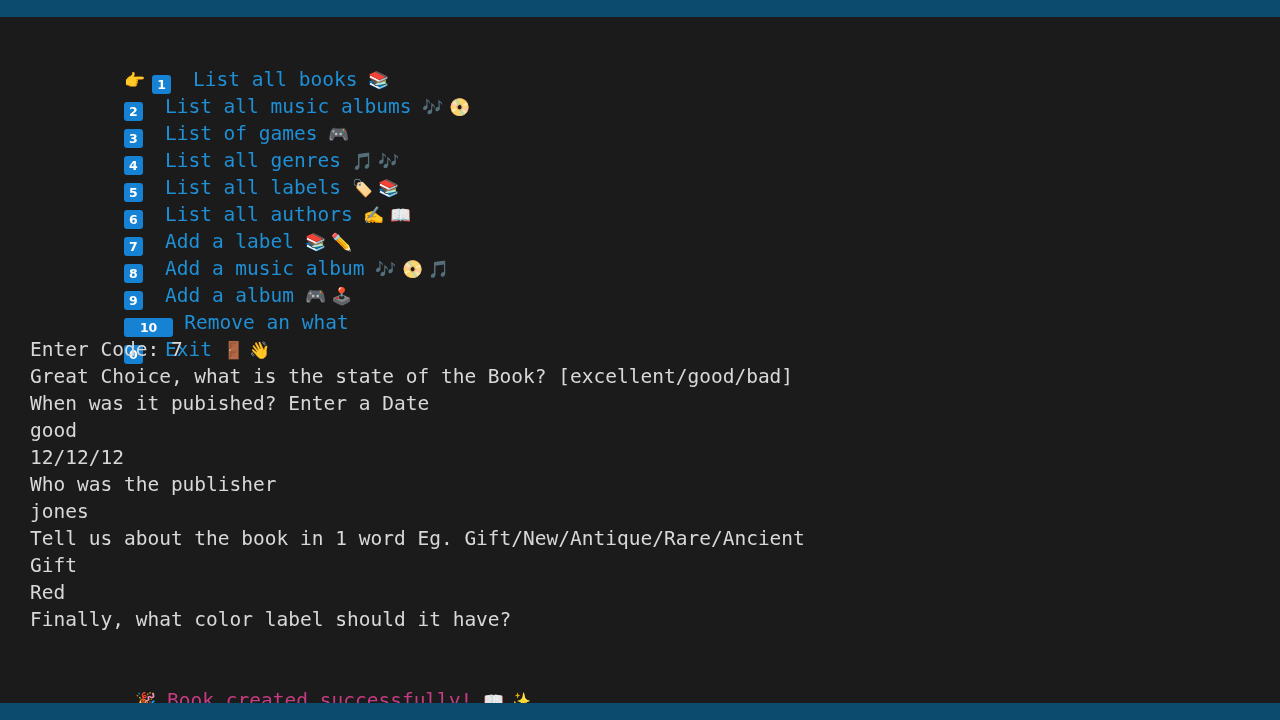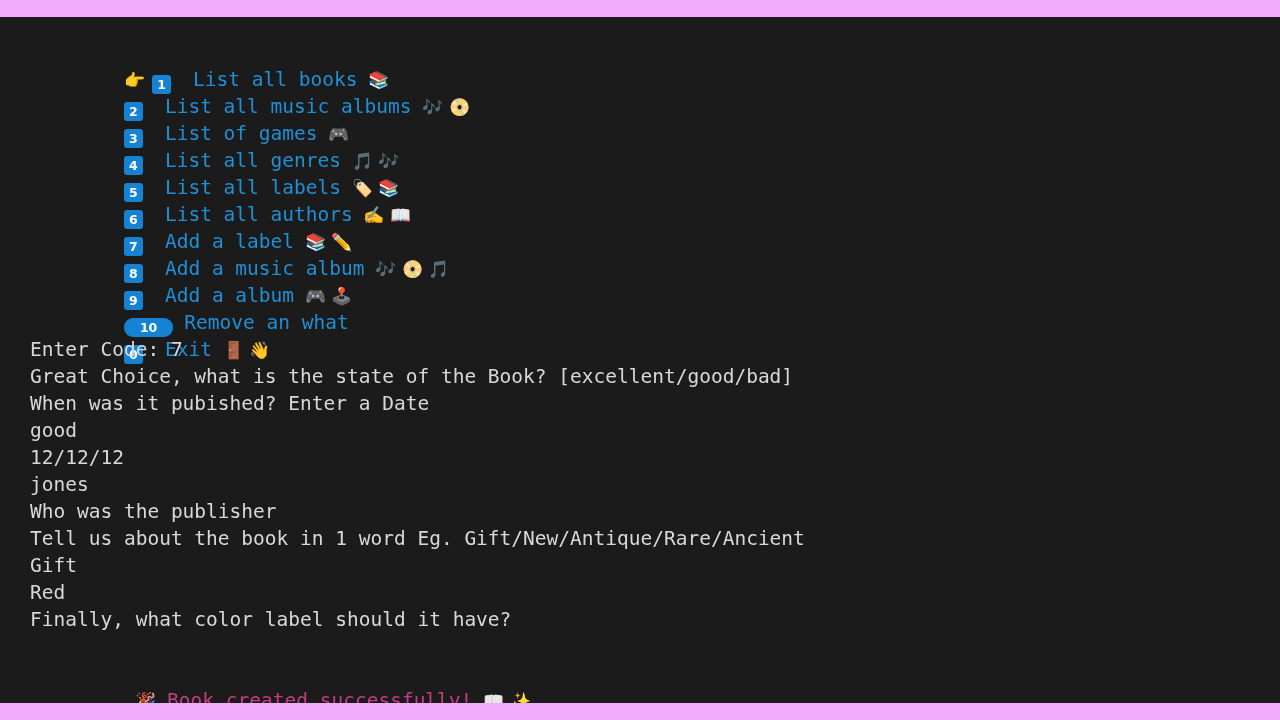--- a/index.html
+++ b/index.html
@@ -12,21 +12,21 @@
     height: 720px;
     overflow: hidden;
     font-family: "DejaVu Sans Mono", "Liberation Mono", monospace;
   }
   .screen {
     position: absolute;
     left: 0;
     top: 0;
     width: 1280px;
     height: 720px;
-    background: #f0abfc;
+    background: #0c4a6e;
   }
   .term {
     position: absolute;
     left: 0;
     top: 17px;
     width: 1280px;
     height: 686px;
     background: #1b1b1b;
     overflow: hidden;
   }
@@ -73,21 +73,20 @@
     min-width: 19px;
     padding: 0 0px;
     text-align: center;
     border-radius: 3px;
     vertical-align: -3px;
     box-sizing: border-box;
   }
   .keycap.wide {
     min-width: 25px;
     padding: 0 16px;
-    border-radius: 9px;
   }
   .pointer {
     font-family: "DejaVu Sans", sans-serif;
     font-size: 17px;
   }
   .label {
     padding-left: 0;
   }
   .gapA { display:inline-block; width: 22px; }
   .gapS { display:inline-block; width: 11px; }
@@ -142,22 +141,22 @@
 
       <div class="line menu">
         <span class="keycap">0</span><span class="gapA"></span><span class="label">Exit</span><span class="gapS"></span><span class="emoji">🚪 👋</span>
       </div>
 
       <div class="line">Enter Code: 7</div>
       <div class="line">Great Choice, what is the state of the Book? [excellent/good/bad]</div>
       <div class="line">When was it pubished? Enter a Date</div>
       <div class="line">good</div>
       <div class="line">12/12/12</div>
+      <div class="line">Who was the publisher</div>
       <div class="line">jones</div>
-      <div class="line">Who was the publisher</div>
       <div class="line">Tell us about the book in 1 word Eg. Gift/New/Antique/Rare/Ancient</div>
       <div class="line">Gift</div>
       <div class="line">Red</div>
       <div class="line">Finally, what color label should it have?</div>
 
       <div class="line blank">&nbsp;</div>
 
       <div class="line success">
         <span class="gapS"></span><span class="emoji">🎉</span><span class="gapS"></span><span>Book created successfully!</span><span class="gapS"></span><span class="emoji">📖 ✨</span>
       </div>

